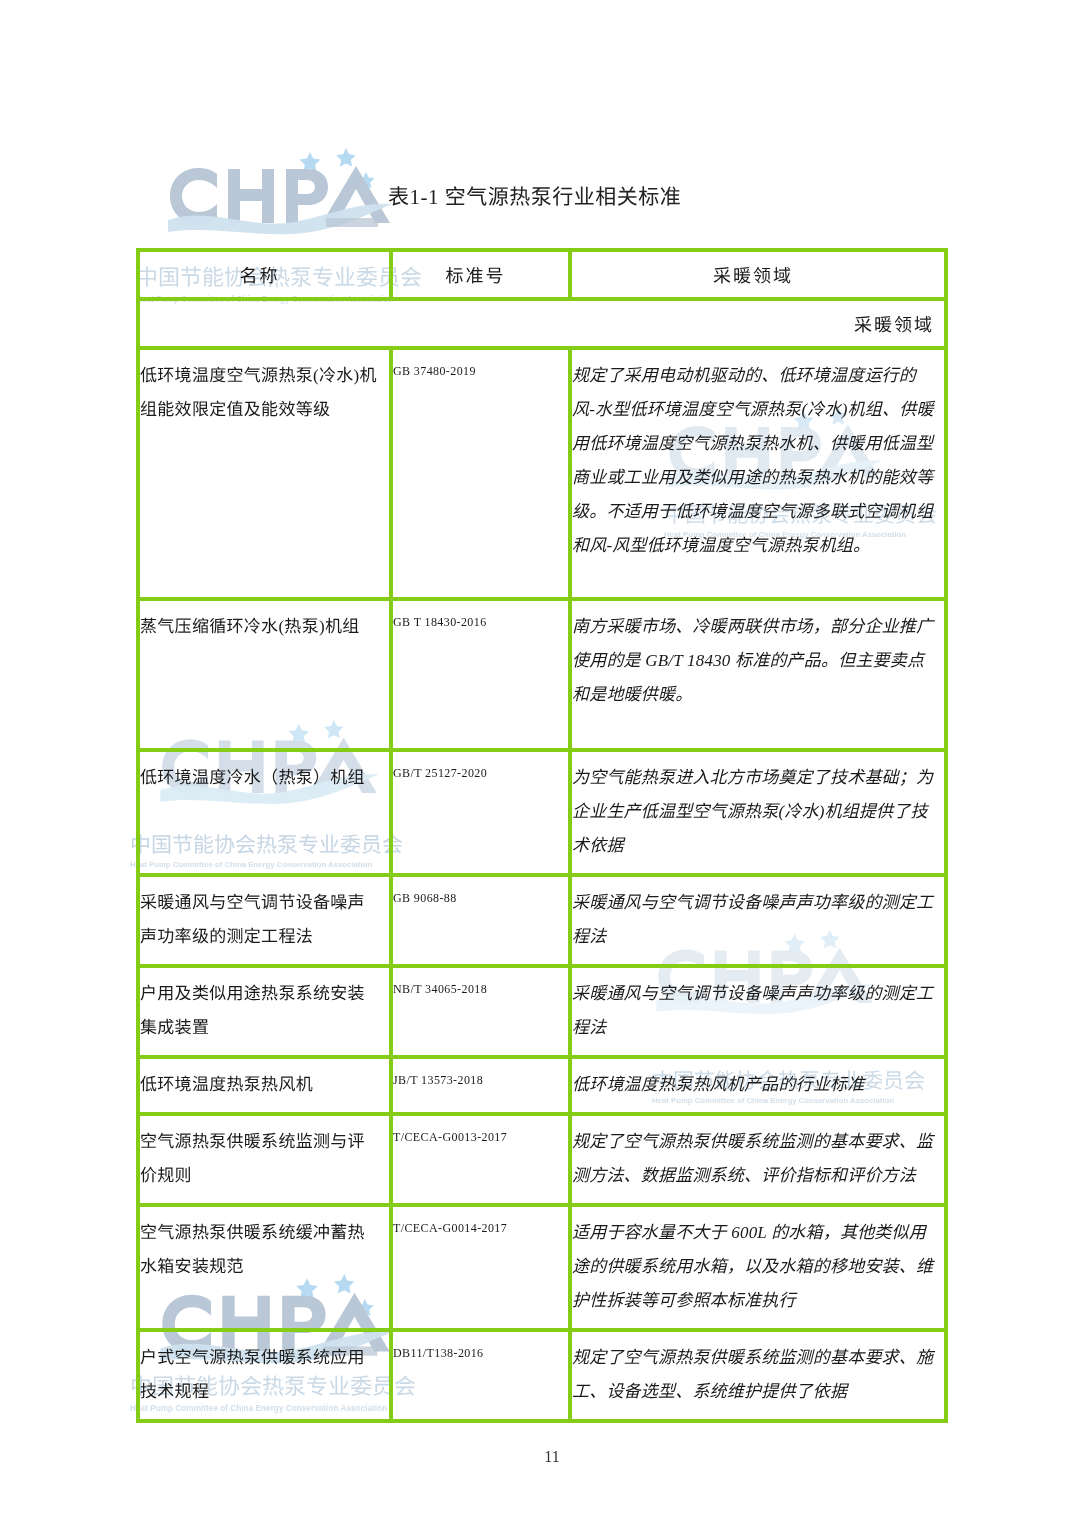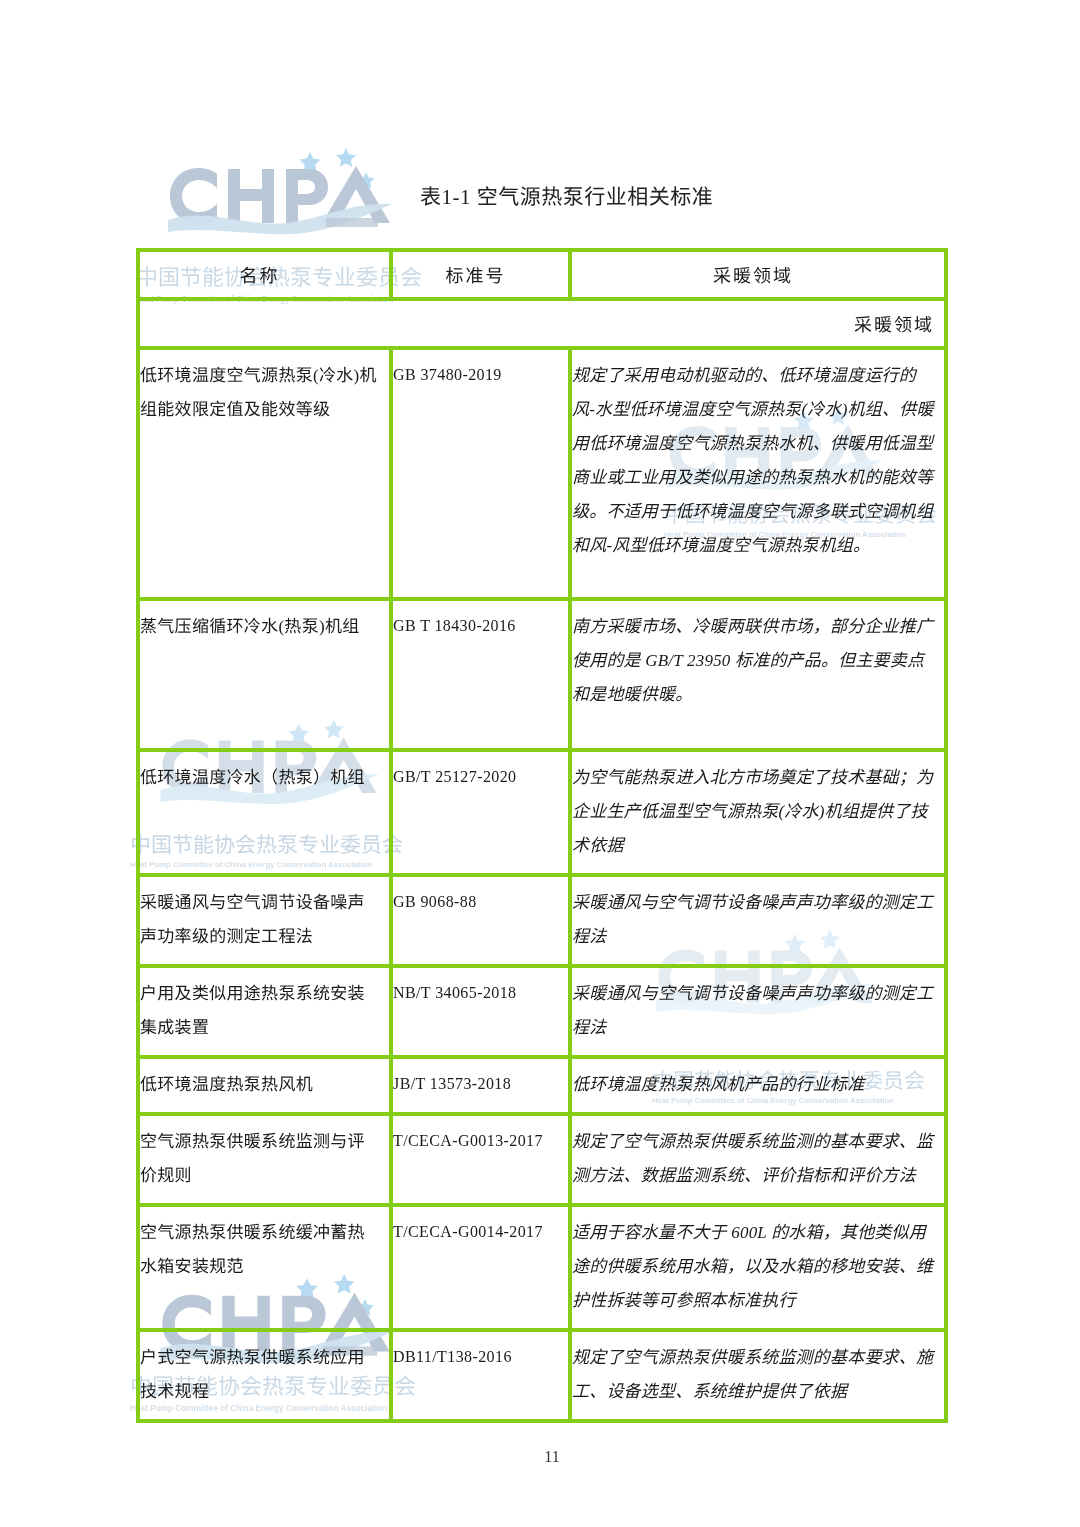--- a/index.html
+++ b/index.html
@@ -52,21 +52,21 @@
   .logo-top {
     position: absolute;
     left: 160px;
     top: 146px;
     width: 240px;
     height: 118px;
     z-index: 2;
   }
   .table-title {
     position: absolute;
-    left: 420px;
+    left: 388px;
     top: 180px;
     font-size: 21px;
     color: #222;
     letter-spacing: 0.5px;
     z-index: 3;
     white-space: nowrap;
   }
 
   
   .tbl-wrap {
@@ -107,21 +107,21 @@
     padding: 10px 6px 11px 6px;
     vertical-align: middle;
   }
   td.cell-name {
     font-size: 17px;
     line-height: 2.0;
     letter-spacing: 0.3px;
     margin-left: 34px;
   }
   td.cell-code {
-    font-size: 16px;
+    font-size: 12px;
     line-height: 2.0;
     font-family: "Liberation Serif", "DejaVu Serif", serif;
     letter-spacing: 0.4px;
     white-space: nowrap;
   }
   td.cell-desc {
     font-size: 17px;
     line-height: 2.0;
     letter-spacing: 0.2px;
     font-style: italic;
@@ -261,21 +261,21 @@
 
         <tr>
           <td class="cell-name tall-1">低环境温度空气源热泵(冷水)机组能效限定值及能效等级</td>
           <td class="cell-code">GB 37480-2019</td>
           <td class="cell-desc">规定了采用电动机驱动的、低环境温度运行的风-水型低环境温度空气源热泵(冷水)机组、供暖用低环境温度空气源热泵热水机、供暖用低温型商业或工业用及类似用途的热泵热水机的能效等级。不适用于低环境温度空气源多联式空调机组和风-风型低环境温度空气源热泵机组。</td>
         </tr>
 
         <tr>
           <td class="cell-name tall-2">蒸气压缩循环冷水(热泵)机组</td>
           <td class="cell-code">GB T 18430-2016</td>
-          <td class="cell-desc">南方采暖市场、冷暖两联供市场，部分企业推广使用的是 GB/T 23950 标准的产品。但主要卖点和是地暖供暖。</td>
+          <td class="cell-desc">南方采暖市场、冷暖两联供市场，部分企业推广使用的是 GB/T 18430 标准的产品。但主要卖点和是地暖供暖。</td>
         </tr>
 
         <tr>
           <td class="cell-name">低环境温度冷水（热泵）机组</td>
           <td class="cell-code">GB/T 25127-2020</td>
           <td class="cell-desc">为空气能热泵进入北方市场奠定了技术基础；为企业生产低温型空气源热泵(冷水)机组提供了技术依据</td>
         </tr>
 
         <tr>
           <td class="cell-name">采暖通风与空气调节设备噪声声功率级的测定工程法</td>

